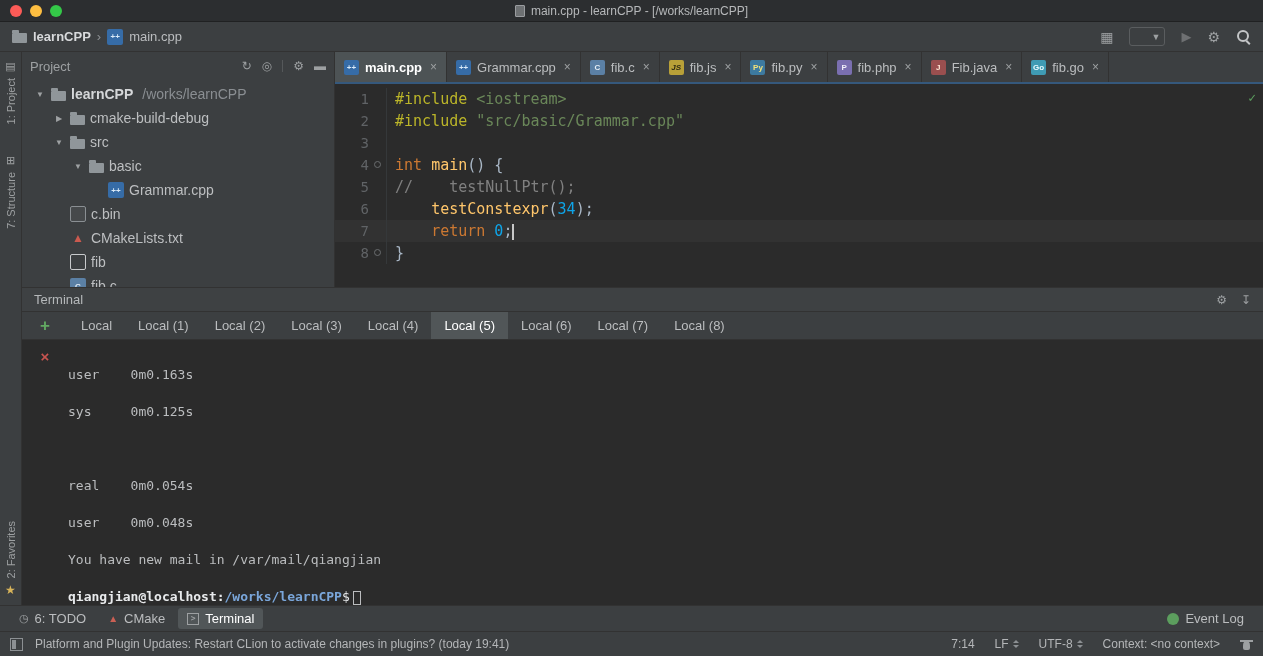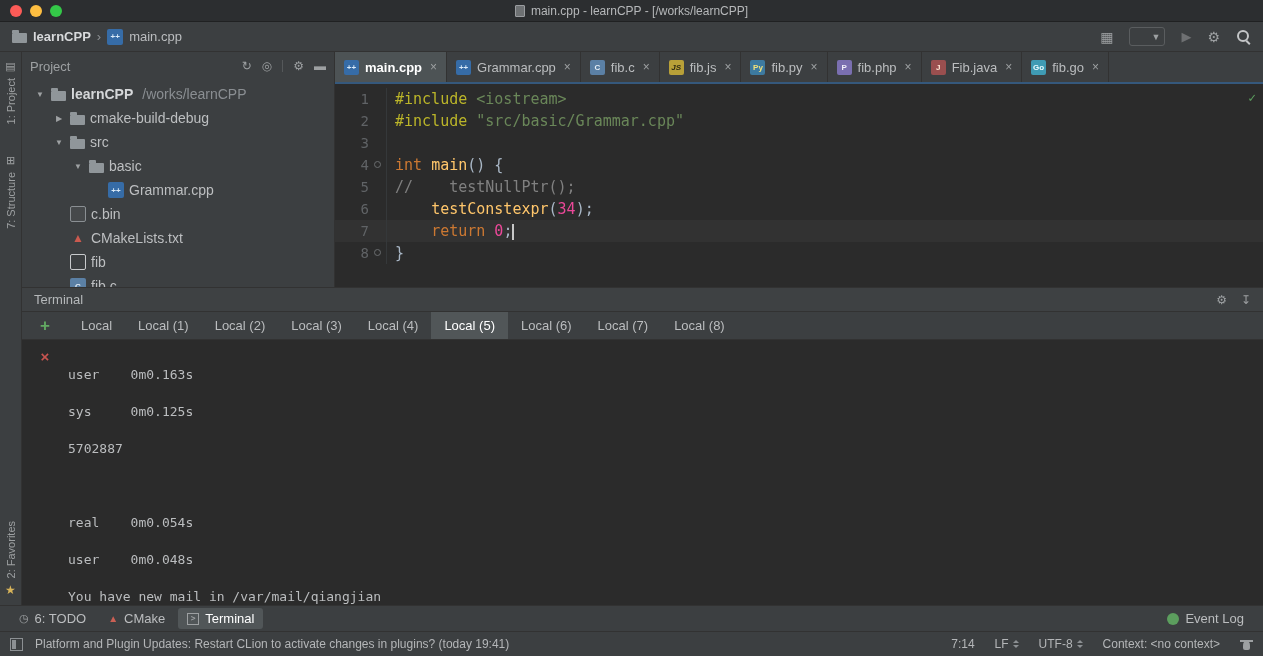--- a/index.html
+++ b/index.html
@@ -88,21 +88,21 @@
   .tab-close { color:#9da0a2; font-size:12px; font-weight:normal; margin-left:2px; }
   .code-area { flex:1 1 auto; position:relative; padding-top:4px;
                font-family:"DejaVu Sans Mono", monospace; font-size:15px; overflow:hidden; }
   .code-row { display:flex; height:22px; line-height:22px; }
   .code-row.current { background:#323232; }
   .gutter-num { flex:0 0 34px; width:34px; text-align:right; color:#606366; font-size:14px; }
   .fold-col { flex:0 0 18px; width:18px; border-right:1px solid #35383a; position:relative; }
   .fold-dot { position:absolute; left:5px; top:7px; width:7px; height:7px; border:1px solid #6a6d6f; border-radius:50%; }
   .code-text { padding-left:8px; white-space:pre; color:#a9b7c6; }
   .tk-pp { color:#bbb529;margin-top:10px; } .tk-str { color:#6a8759; } .tk-kw { color:#cc7832; }
-  .tk-fn { color:#ffc66b; } .tk-num { color:#ec4899; } .tk-comment { color:#808080; } .tk-plain { color:#a9b7c6; }
+  .tk-fn { color:#ffc66b; } .tk-num { color:#0ea5e9; } .tk-comment { color:#808080; } .tk-plain { color:#a9b7c6; }
   .caret { display:inline-block; width:2px; height:16px; background:#c8c8c8; vertical-align:middle; }
   .inspect-ok { position:absolute; top:6px; right:7px; color:#5c9e5e; font-size:13px; }
 
   
   .terminal-panel { flex:0 0 220px; background:#2b2b2b; border-top:1px solid #323232;
                     display:flex; flex-direction:column; }
   .term-header { flex:0 0 24px; background:#3e4143; border-bottom:1px solid #323232;
                  display:flex; align-items:center; padding:0 12px; color:#b5b8ba; font-size:13px; }
   .term-header-icons { margin-left:auto; display:flex; align-items:center; gap:14px; color:#9da0a2; font-size:12px; }
   .term-tabs { flex:0 0 28px; background:#3c3f41; border-bottom:1px solid #323232; display:flex; align-items:stretch; }
@@ -425,26 +425,26 @@
             </div>
         </div>
         <div class="term-body">
           <div class="term-gutter">
             <span class="term-close">×</span>
           </div>
           <div class="term-output">
             <div id="terminal-output-lines">
                 <div class="term-line">user    0m0.163s</div>
                 <div class="term-line">sys     0m0.125s</div>
-                <div class="term-line">5702887</div>
                 <div class="term-line"></div>
                 <div class="term-line">real    0m0.054s</div>
                 <div class="term-line">user    0m0.048s</div>
                 <div class="term-line">You have new mail in /var/mail/qiangjian</div>
               </div>
+            <div class="term-line"><span class="t-host">qiangjian@localhost:</span><span class="t-path">/works/learnCPP</span><span class="t-dollar">$</span><span class="term-cursor"></span></div>
           </div>
         </div>
       </div>
     </div>
   </div>
 
   <div class="bottom-toolbar">
     <div class="toolbar-left" id="bottom-toolbar-left">
         <div class="tool-btn">
           <span class="tbi tbi-todo">◷</span>

